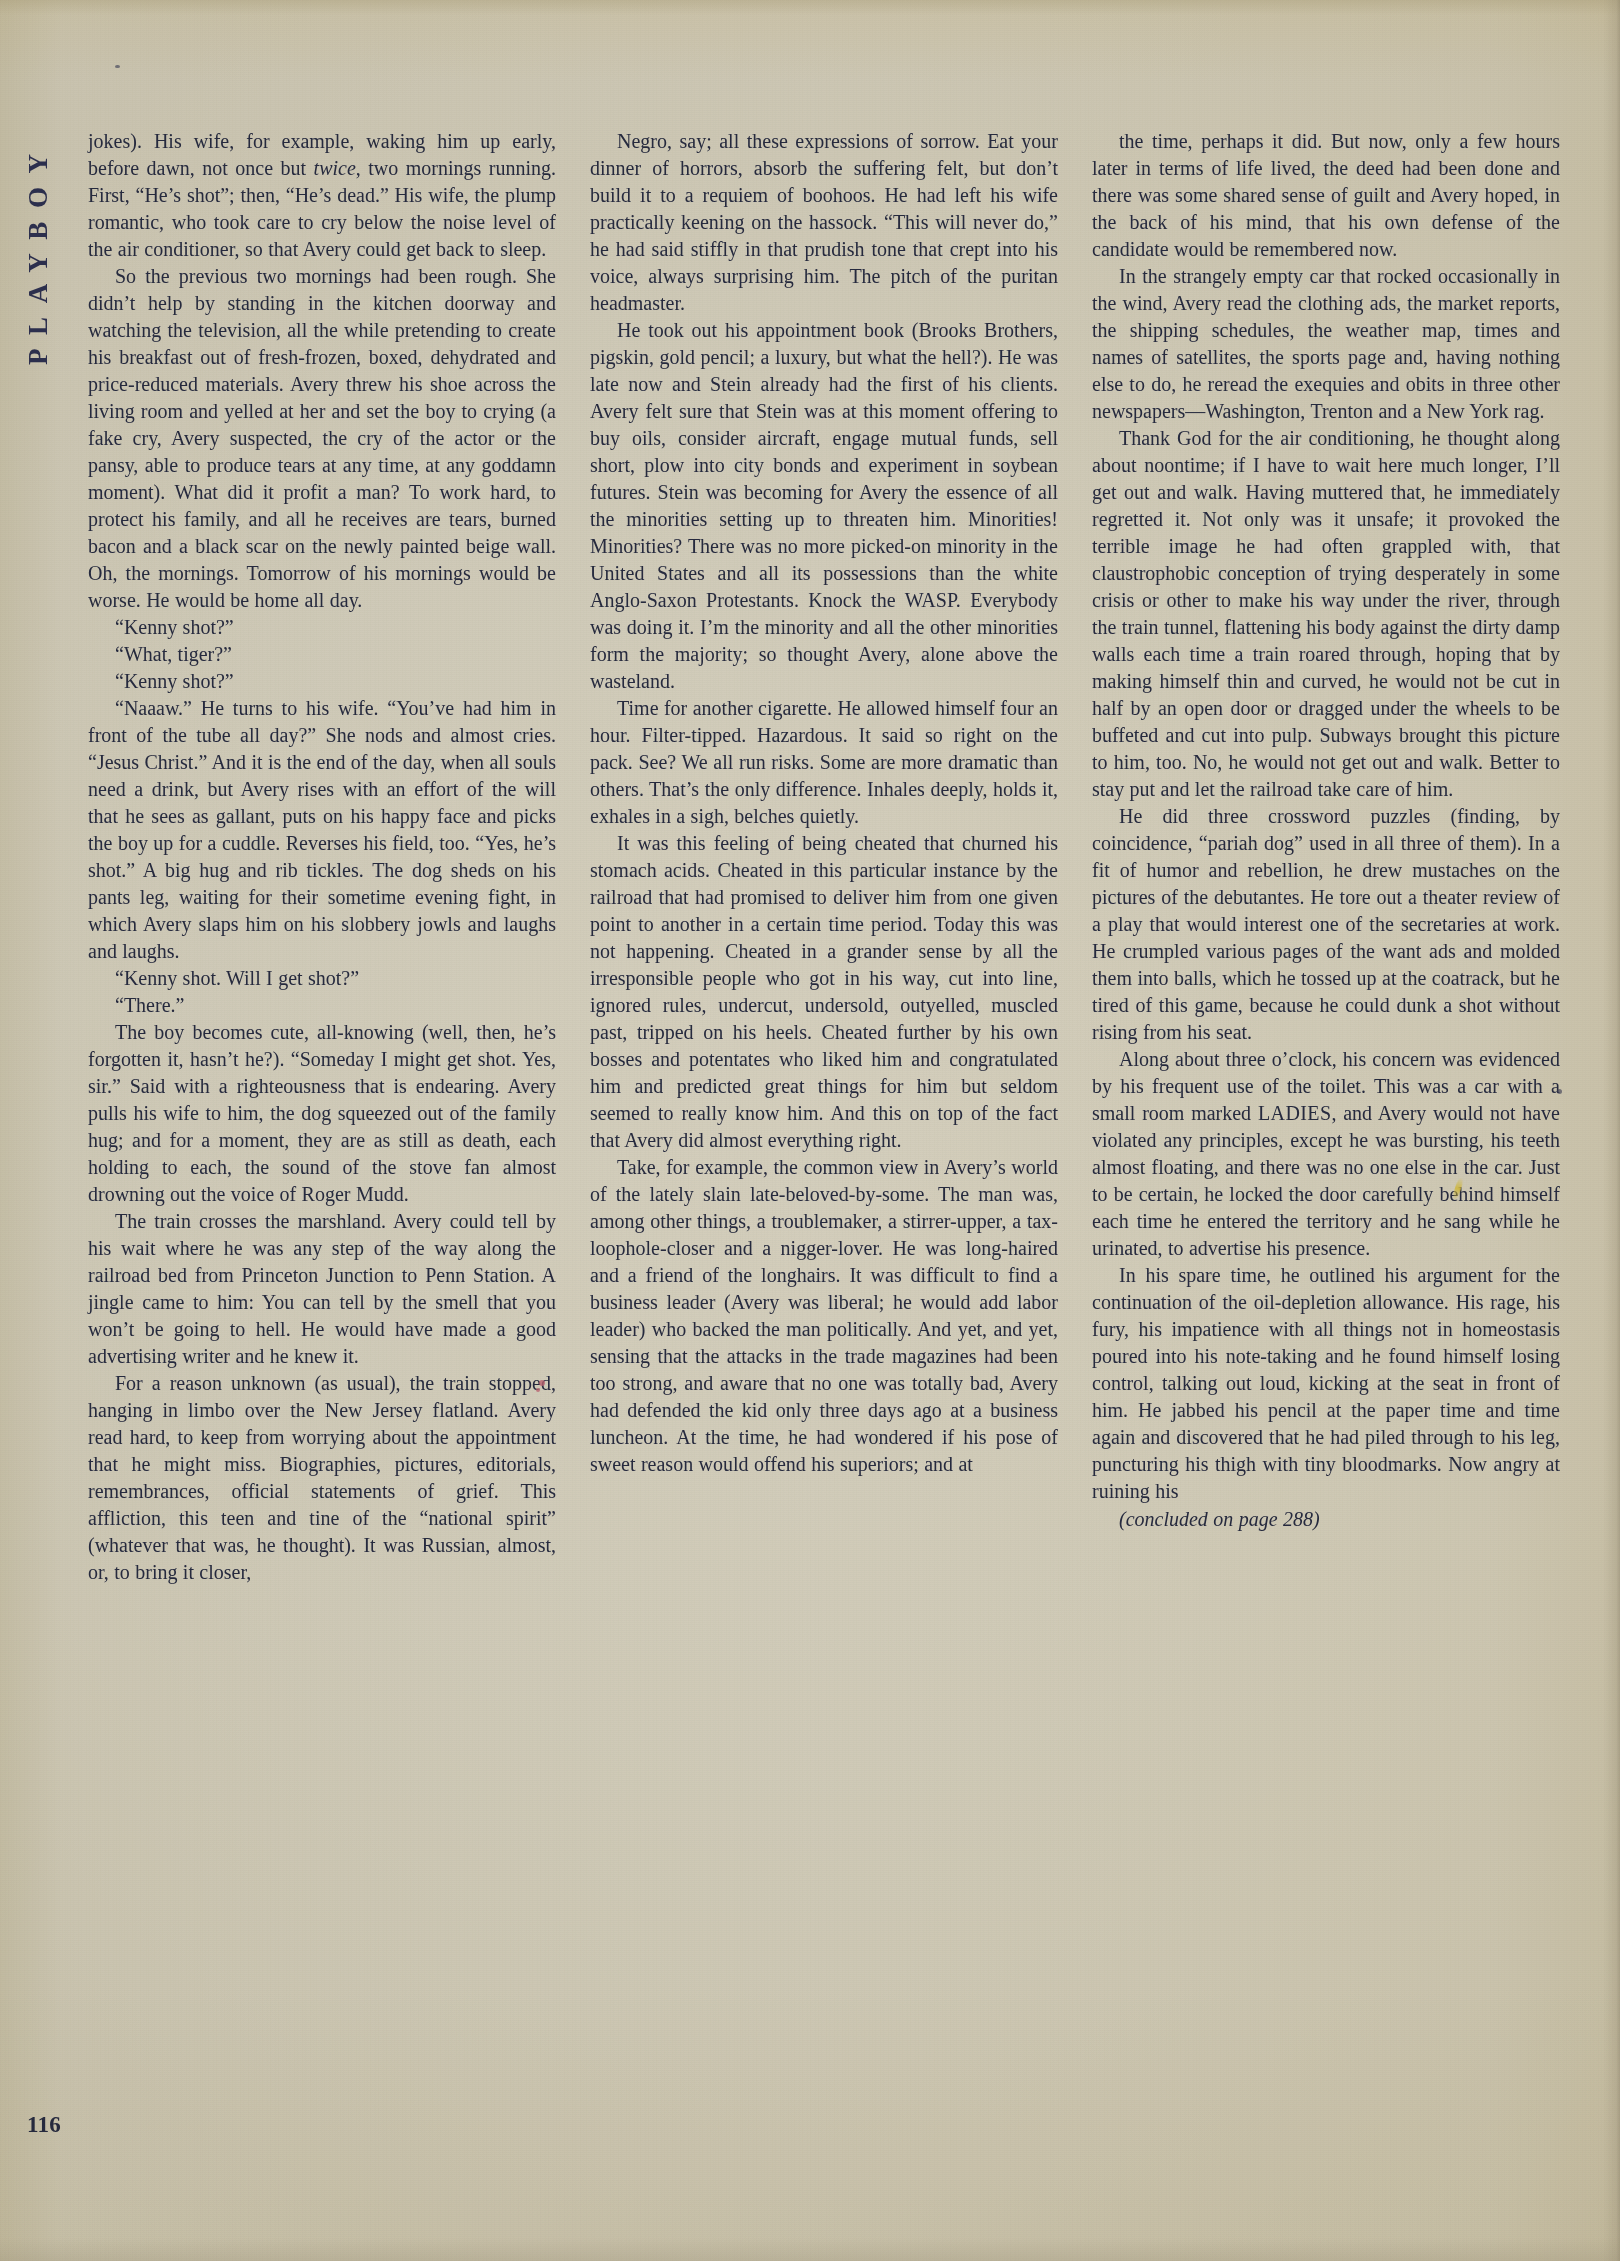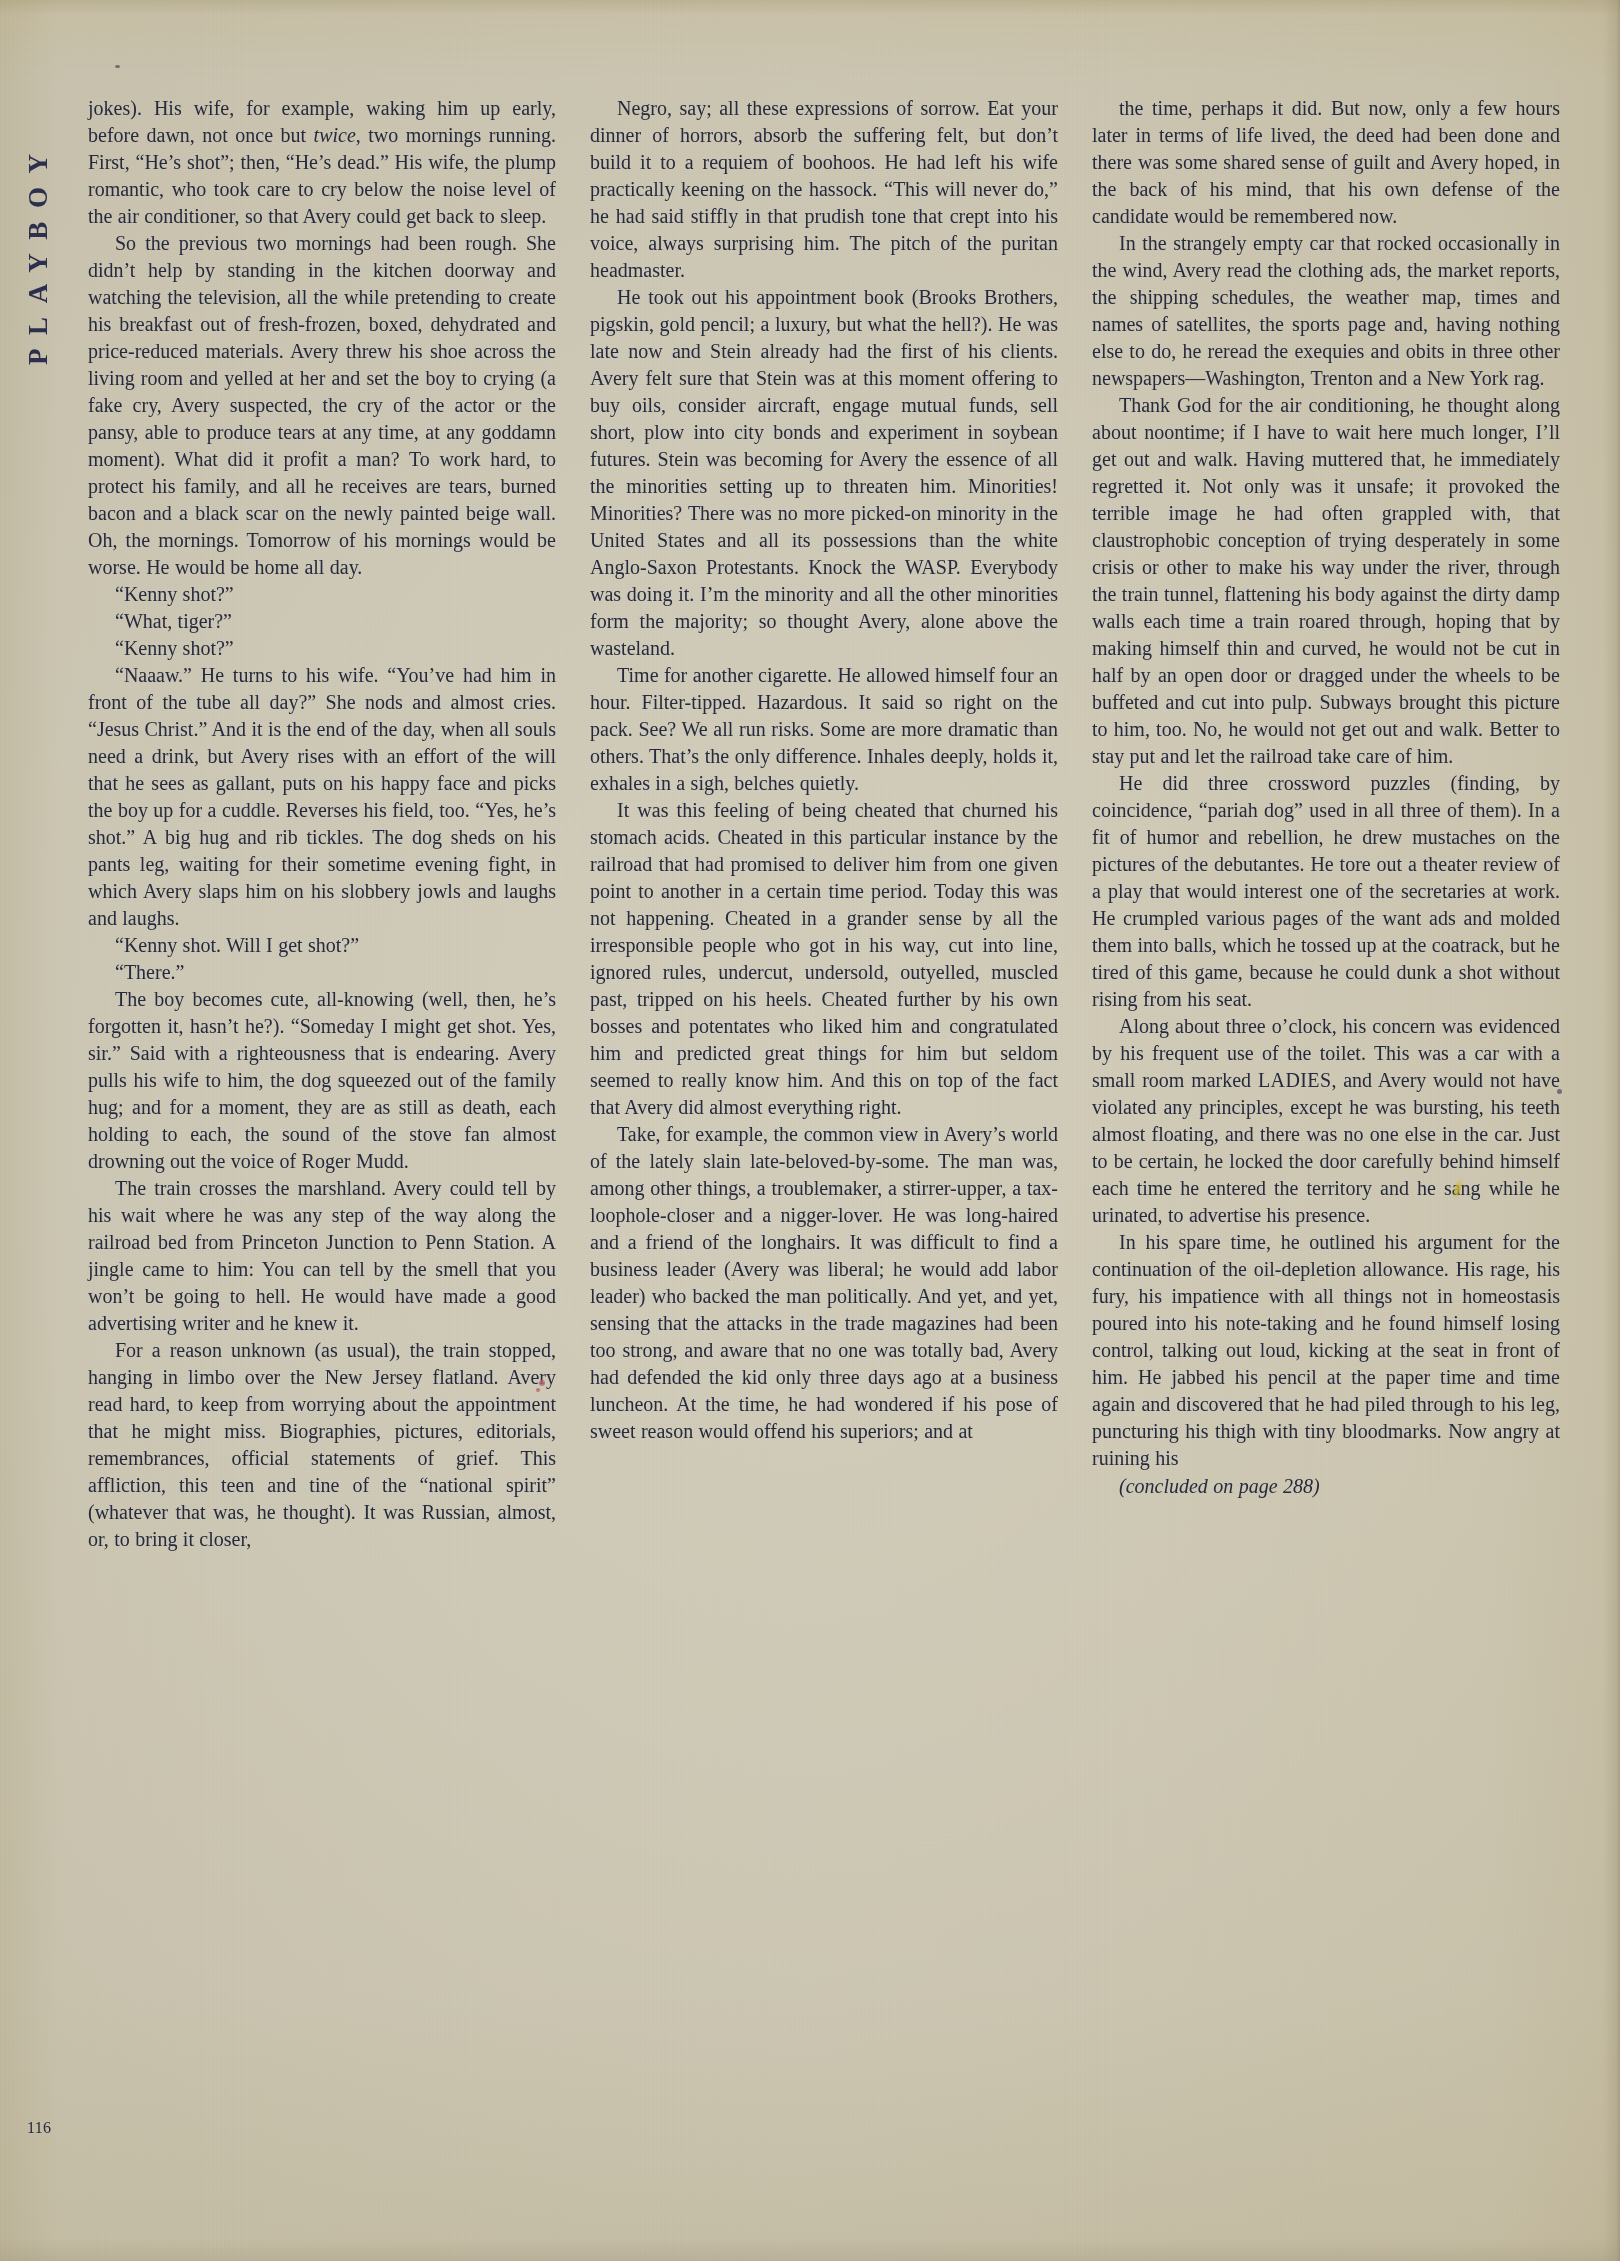--- a/index.html
+++ b/index.html
@@ -91,20 +91,21 @@
     top: 95px;
     width: 1472px;
     height: 2062px;
     display: flex;
     gap: 34px;
   }
   .col {
     width: 468px;
     flex: 0 0 468px;
     position: relative;
+    margin-top: 33px;
   }
 
   .col p {
     margin: 0;
     text-align: justify;
     text-justify: inter-word;
     font-size: 20px;
     line-height: 27px;
     text-indent: 27px;
     hyphens: manual;
@@ -119,24 +120,25 @@
     font-size: 1.0em;
     letter-spacing: .02em;
   }
   em { font-style: italic; }
 
   
   .page-number {
     position: absolute;
     left: 27px;
     bottom: 125px;
-    font-size: 16px;
+    font-size: 23px;
     line-height: 1;
     color: #262a3e;
     letter-spacing: 0.3px;
+    font-weight: bold;
   }
 
   
   .continued {
     margin: 0;
     text-align: right;
     font-style: italic;
     font-size: 19.7px;
     line-height: 27px;
     text-indent: 0;

